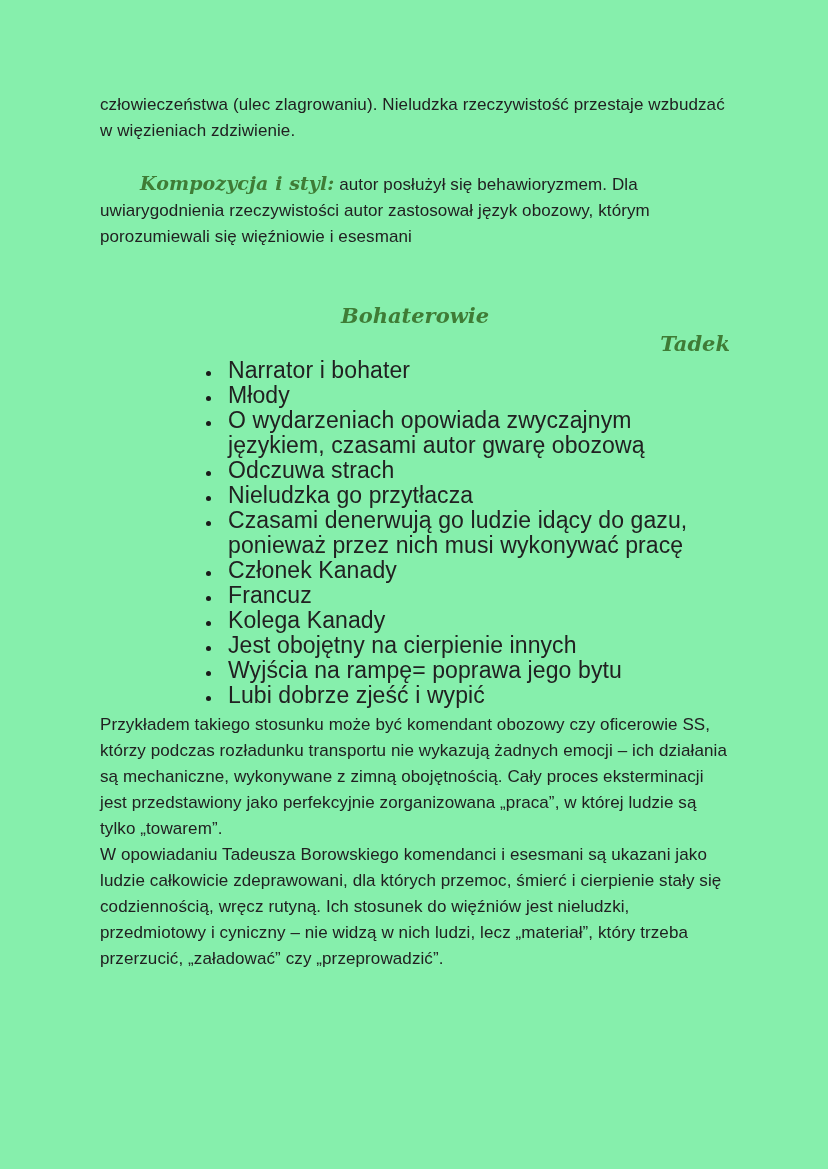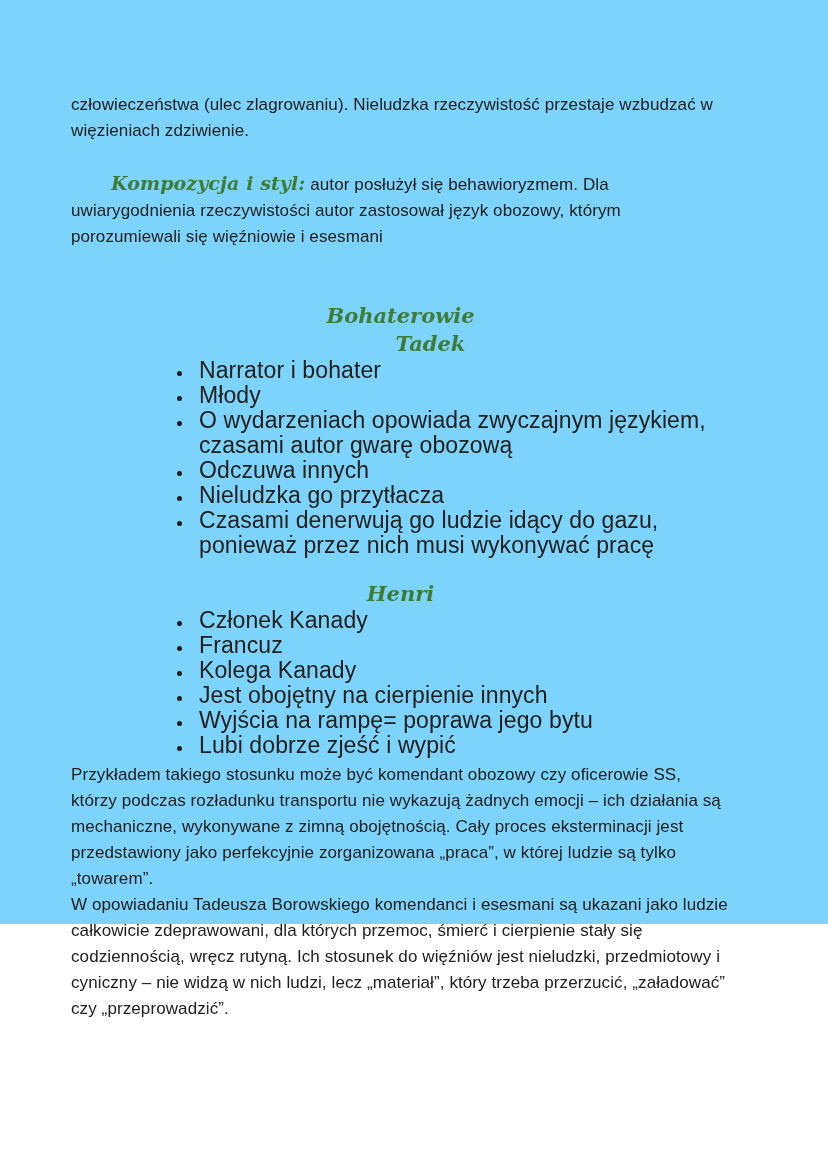--- a/index.html
+++ b/index.html
@@ -10,23 +10,23 @@
   body {
     width: 828px;
     height: 1169px;
     overflow: hidden;
     font-family: "Liberation Sans", sans-serif;
     color: #212121;
   }
   .page {
     box-sizing: border-box;
     width: 828px;
-    height: 924px;
-    padding: 92px 98px 40px 71px;
-    background: #7dd3fc;
+    height: 1169px;
+    padding: 92px 98px 40px 100px;
+    background: #86efac;
   }
   .body-text {
     margin: 0;
     font-size: 17px;
     line-height: 26px;
     letter-spacing: 0.1px;
     color: #212121;
   }
   .para-gap {
     margin-top: 26px;
@@ -51,21 +51,21 @@
   .heading-bohaterowie {
     margin-top: 52px;
   }
   .subheading {
     margin: 0;
     font-size: 21px;
     line-height: 28px;
   }
   .subheading-left {
     margin-left: 60px;
-    text-align: center;
+    text-align: right;
   }
   .subheading-center {
     margin-top: 22px;
     text-align: center;
   }
   ul.bullet-list {
     margin: 0;
     padding: 0 0 0 122px;
     list-style: disc outside;
   }
@@ -104,26 +104,25 @@
   </p>
 
   <h2 class="script section-heading heading-bohaterowie">Bohaterowie</h2>
 
   <h3 class="script subheading subheading-left">Tadek</h3>
 
   <ul class="bullet-list">
     <li>Narrator i bohater</li>
     <li>Młody</li>
     <li>O wydarzeniach opowiada zwyczajnym językiem, czasami autor gwarę obozową</li>
-    <li>Odczuwa innych</li>
+    <li>Odczuwa strach</li>
     <li>Nieludzka go przytłacza</li>
     <li>Czasami denerwują go ludzie idący do gazu, ponieważ przez nich musi wykonywać pracę</li>
   </ul>
 
-  <h3 class="script subheading subheading-center">Henri</h3>
 
   <ul class="bullet-list">
     <li>Członek Kanady</li>
     <li>Francuz</li>
     <li>Kolega Kanady</li>
     <li>Jest obojętny na cierpienie innych</li>
     <li>Wyjścia na rampę= poprawa jego bytu</li>
     <li>Lubi dobrze zjeść i wypić</li>
   </ul>
 

